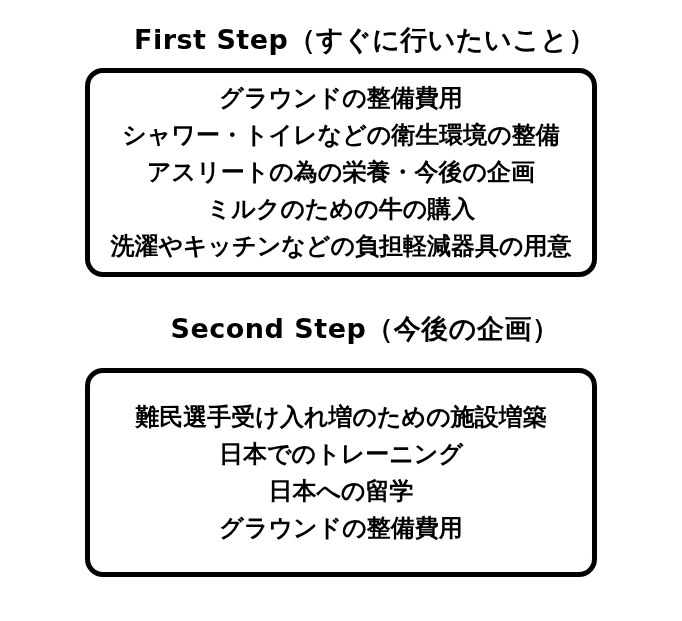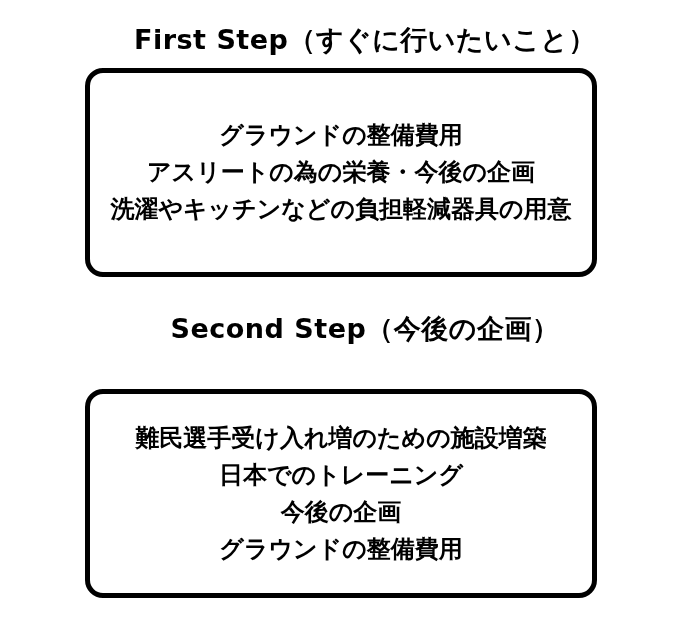--- a/index.html
+++ b/index.html
@@ -43,47 +43,49 @@
     box-sizing: border-box;
     border: 5px solid #000000;
     border-radius: 18px;
     background: #ffffff;
     display: flex;
     flex-direction: column;
     justify-content: center;
     align-items: center;
   }
   #box-first  { top: 68px; }
-  #box-second { top: 389px; }
+  #box-second { top: 368px; }
   .step-line {
     display: block;
     width: 100%;
     text-align: center;
     font-weight: 700;
     font-size: 24px;
     line-height: 37px;
     white-space: nowrap;
     color: #000000;
   }
 </style>
 </head>
 <body>
 
 <div class="slide">
 
   <h1 class="section-heading" id="heading-first">First Step（すぐに行いたいこと）</h1>
 
   <div class="step-box" id="box-first">
     <span class="step-line">グラウンドの整備費用</span>
+    <span class="step-line">シャワー・トイレなどの衛生環境の整備</span>
     <span class="step-line">アスリートの為の栄養・今後の企画</span>
+    <span class="step-line">ミルクのための牛の購入</span>
     <span class="step-line">洗濯やキッチンなどの負担軽減器具の用意</span>
   </div>
 
   <h1 class="section-heading" id="heading-second">Second Step（今後の企画）</h1>
 
   <div class="step-box" id="box-second">
     <span class="step-line">難民選手受け入れ増のための施設増築</span>
     <span class="step-line">日本でのトレーニング</span>
-    <span class="step-line">今後の企画</span>
+    <span class="step-line">日本への留学</span>
     <span class="step-line">グラウンドの整備費用</span>
   </div>
 
 </div>
 
 </body></html>

